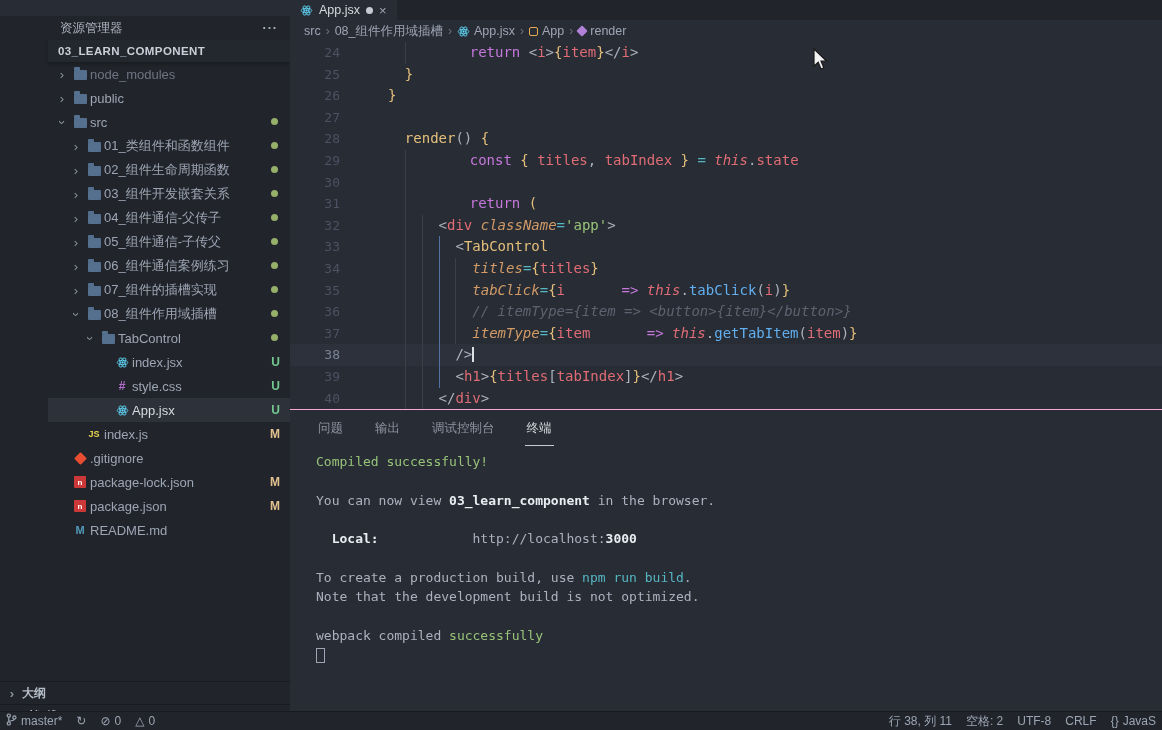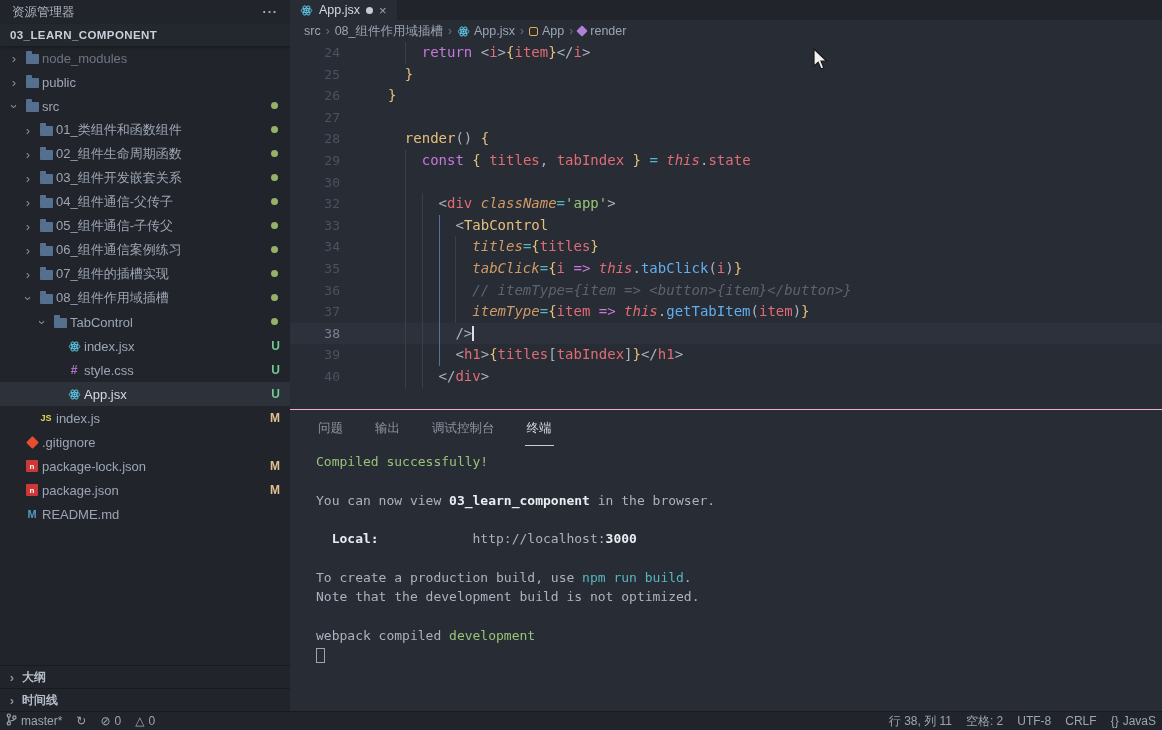--- a/index.html
+++ b/index.html
@@ -1,21 +1,21 @@
 <!DOCTYPE html>
 <html style="--editor_bg: #282c34; --sidebar_bg: #21252b; --statusbar_bg: #21252b; --selection_bg: #2c313a; --active_line_bg: #2c313c; --badge_untracked: #73c991; --badge_modified: #e2c08d; --git_dot: #97b06a; --term_green: #98c379; --term_cyan: #56b6c2; --tok_keyword: #c678dd; --tok_variable: #e06c75; --tok_function: #61afef; --tok_component: #e5c07b; --tok_attribute: #d19a66; --tok_string: #98c379; --tok_punct: #abb2bf; --tok_comment: #5c6370; --tok_operator: #56b6c2; --tok_bracket: #e5c07b; --react_icon: #61dafb;"><head>
 <meta charset="utf-8">
 <style>
   * { box-sizing: border-box; }
   html,body { margin:0; padding:0; width:1162px; height:730px; overflow:hidden;
     background:var(--editor_bg,#282c34); font-family:"Liberation Sans",sans-serif; }
 
   
-  .sidebar { position:absolute; left:0; top:0; width:290px; height:711px;
-    background:var(--sidebar_bg,#21252b); color:#9da5b4; font-size:13px; overflow:hidden; }
+  .sidebar { position:absolute; left:0; top:16px; width:290px; height:711px;
+    background:var(--sidebar_bg,#21252b); color:#9da5b4; font-size:13px; overflow:hidden;padding-left:48px; }
   .sb-header { height:24px; display:flex; align-items:center; justify-content:space-between;
     padding:0 12px; font-size:12.5px; color:#adb4c0; }
   .sb-more { letter-spacing:1px; cursor:pointer; font-weight:700; }
   .sb-section { height:22px; display:flex; align-items:center; padding:0 10px;
     font-weight:700; font-size:11.5px; letter-spacing:.4px; color:#cad0d9;
     background:#23272e; box-shadow:0 2px 3px rgba(0,0,0,.28); position:relative; z-index:2; }
   .tree { position:relative; }
   .row { height:24px; display:flex; align-items:center; position:relative; cursor:pointer; white-space:nowrap; }
   .row.sel { background:var(--selection_bg,#2c313a); color:#d7dae0; }
   .row.dim .lbl { color:#6e7582; }
@@ -62,21 +62,21 @@
     font-family:"DejaVu Sans Mono",monospace; font-size:14px; color:#abb2bf; }
   .code-line { height:21.6px; line-height:21.6px; position:relative; }
   .code-line.active { background:var(--active_line_bg,#2c313c); }
   .ln { position:absolute; left:0; top:0; width:50px; text-align:right; color:#4b5263; font-size:13px; }
   .code-line.active .ln { color:#7b8496; }
   .lc { position:absolute; left:98px; top:0; white-space:pre; }
   .guide { position:absolute; top:0; bottom:0; width:1px; background:#3b4048; }
   .guide.ag { background:#5272a4; }
   .caret { display:inline-block; width:1.5px; height:15px; background:#dcdfe4; vertical-align:text-bottom; }
 
-  .t-kw  { color:var(--tok_keyword,#c678dd); }
+  .t-kw  { color:var(--tok_keyword,#c678dd);margin-left:48px; }
   .t-kw2 { color:var(--tok_variable,#e06c75); font-style:italic; }
   .t-vr  { color:var(--tok_variable,#e06c75); }
   .t-fn  { color:var(--tok_function,#61afef); }
   .t-comp{ color:var(--tok_component,#e5c07b); }
   .t-attr{ color:var(--tok_attribute,#d19a66); font-style:italic; }
   .t-str { color:var(--tok_string,#98c379); }
   .t-pun, .t-pln { color:var(--tok_punct,#abb2bf); }
   .t-cmt { color:var(--tok_comment,#5c6370); font-style:italic; }
   .t-op  { color:var(--tok_operator,#56b6c2); }
   .t-brk { color:var(--tok_bracket,#e5c07b); }
@@ -380,20 +380,25 @@
         <span class="ln">29</span>
         <span class="guide" style="left: calc(2ch + 98px);"></span>
         <span class="lc"><span class="t-pln">    </span><span class="t-kw">const</span><span class="t-pln"> </span><span class="t-brk">{</span><span class="t-pln"> </span><span class="t-vr">titles</span><span class="t-pun">,</span><span class="t-pln"> </span><span class="t-vr">tabIndex</span><span class="t-pln"> </span><span class="t-brk">}</span><span class="t-pln"> </span><span class="t-op">=</span><span class="t-pln"> </span><span class="t-kw2">this</span><span class="t-pun">.</span><span class="t-vr">state</span></span>
       </div>
       <div class="code-line">
         <span class="ln">30</span>
         <span class="guide" style="left: calc(2ch + 98px);"></span>
         <span class="lc"><span class="t-pln"></span></span>
       </div>
       <div class="code-line">
+        <span class="ln">31</span>
+        <span class="guide" style="left: calc(2ch + 98px);"></span>
+        <span class="lc"><span class="t-pln">    </span><span class="t-kw">return</span><span class="t-pln"> </span><span class="t-brk">(</span></span>
+      </div>
+      <div class="code-line">
         <span class="ln">32</span>
         <span class="guide" style="left: calc(2ch + 98px);"></span>
         <span class="guide" style="left: calc(4ch + 98px);"></span>
         <span class="lc"><span class="t-pln">      </span><span class="t-pun">&lt;</span><span class="t-vr">div</span><span class="t-pln"> </span><span class="t-attr">className</span><span class="t-op">=</span><span class="t-str">'app'</span><span class="t-pun">&gt;</span></span>
       </div>
       <div class="code-line">
         <span class="ln">33</span>
         <span class="guide" style="left: calc(2ch + 98px);"></span>
         <span class="guide" style="left: calc(4ch + 98px);"></span>
         <span class="guide ag" style="left: calc(6ch + 98px);"></span>
@@ -462,21 +467,21 @@
     <div class="term" id="term">
         <div class="term-line"><span class="t-g">Compiled successfully!</span></div>
         <div class="term-line"> </div>
         <div class="term-line"><span class="t-pln">You can now view </span><span class="t-b">03_learn_component</span><span class="t-pln"> in the browser.</span></div>
         <div class="term-line"> </div>
         <div class="term-line"><span class="t-b">  Local:</span><span class="t-pln">            http://localhost:</span><span class="t-b">3000</span></div>
         <div class="term-line"> </div>
         <div class="term-line"><span class="t-pln">To create a production build, use </span><span class="t-c">npm run build</span><span class="t-pln">.</span></div>
         <div class="term-line"><span class="t-pln">Note that the development build is not optimized.</span></div>
         <div class="term-line"> </div>
-        <div class="term-line"><span class="t-pln">webpack compiled </span><span class="t-g">development</span></div>
+        <div class="term-line"><span class="t-pln">webpack compiled </span><span class="t-g">successfully</span></div>
         <div class="term-line"><span class="term-cursor"></span></div>
       </div>
   </div>
 </div>
 
 <div class="statusbar">
   <div class="sb-left" id="status-left">
       <span class="status-item">
         <span><svg width="11" height="13" viewBox="0 0 11 13">
             <g fill="none" stroke="#9da5b4" stroke-width="1.2">

